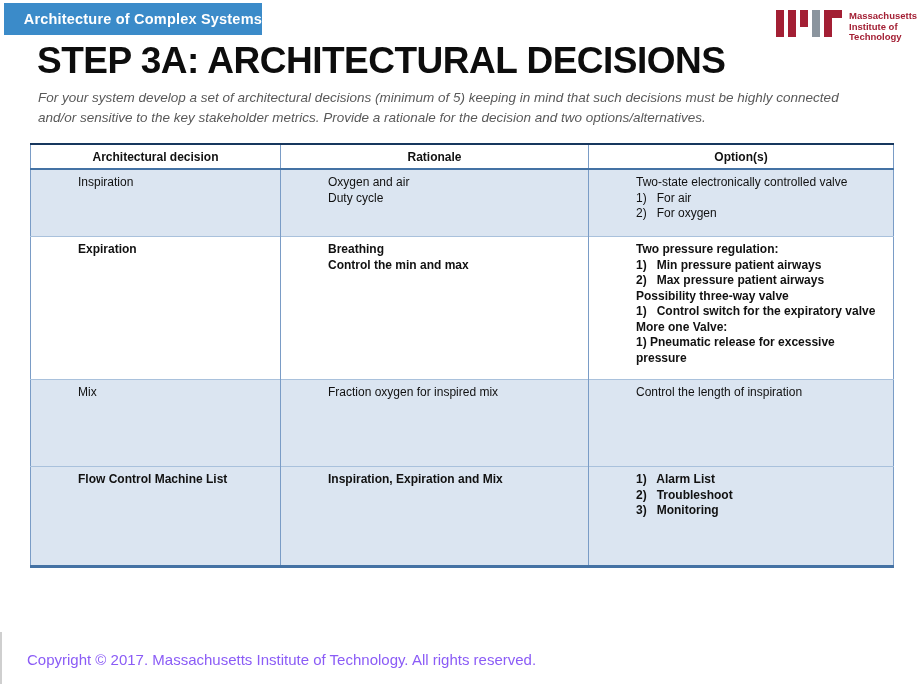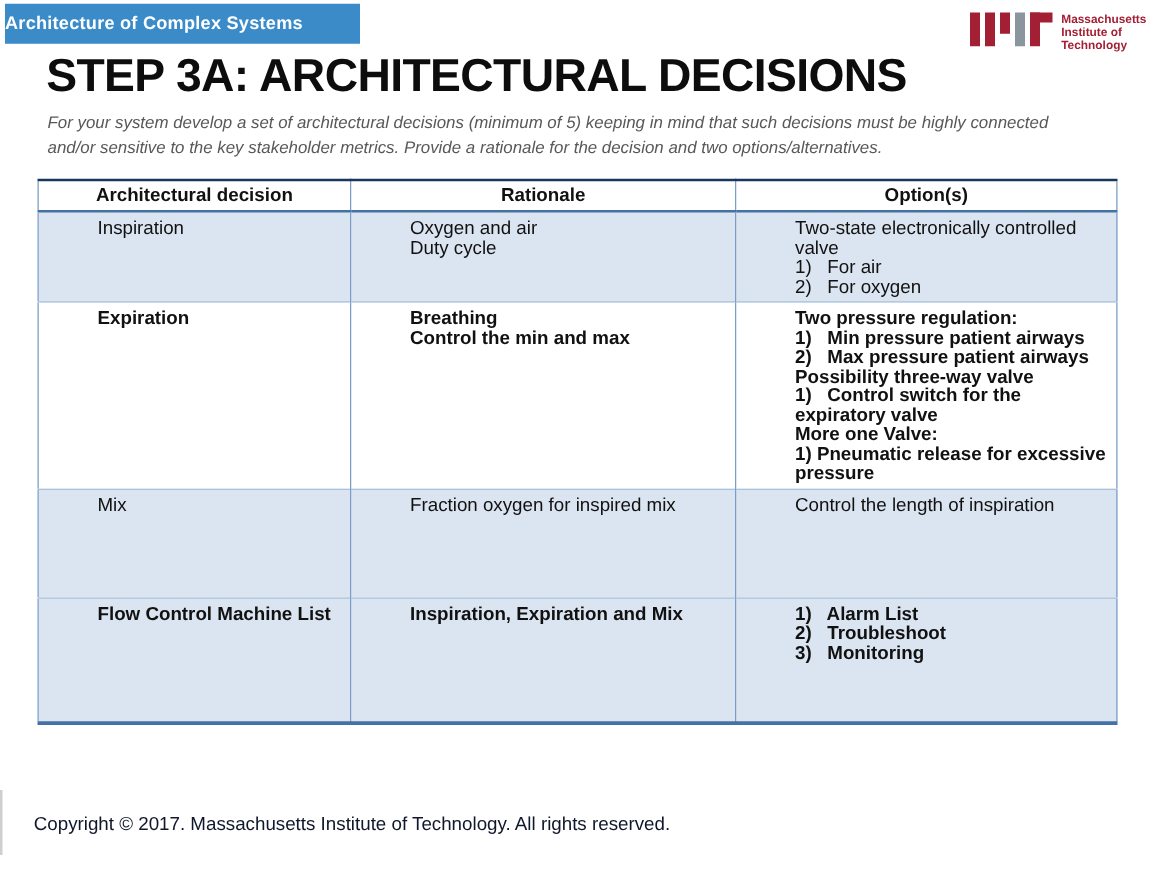--- a/index.html
+++ b/index.html
@@ -1,21 +1,21 @@
 <!DOCTYPE html>
 <html><head>
 <meta charset="utf-8">
 <style>
   html,body{margin:0;padding:0;background:#ffffff;}
   body{font-family:"Liberation Sans","DejaVu Sans",sans-serif;}
   .slide{position:relative;width:922px;height:698px;background:#ffffff;overflow:hidden;}
 
   
-  .banner{position:absolute;left:4px;top:3px;width:284px;height:32px;background:#3B8BC9;
-          display:flex;align-items:center;justify-content:flex-start;}
+  .banner{position:absolute;left:4px;top:3px;width:258px;height:32px;background:#3B8BC9;
+          display:flex;align-items:center;justify-content:flex-end;}
   .banner span{color:#ffffff;font-weight:700;font-size:14.5px;letter-spacing:.2px;}
 
   
   .mit{position:absolute;left:776px;top:10px;display:flex;align-items:flex-start;}
   .mit-glyph{position:relative;width:66px;height:27px;}
   .mit-glyph div{position:absolute;top:0;}
   .b1{left:0;width:8px;height:27px;background:#A31F34;}
   .b2{left:12px;width:8px;height:27px;background:#A31F34;}
   .b3{left:24px;width:8px;height:17px;background:#A31F34;}
   .b4{left:36px;width:8px;height:27px;background:#8B959E;}
@@ -24,38 +24,38 @@
   .mit-wordmark{margin-left:7px;color:#A31F34;font-weight:700;font-size:9.5px;line-height:10.5px;padding-top:1px;}
 
   
   .title{position:absolute;left:37px;top:40px;margin:0;font-size:37px;font-weight:700;
          color:#0d0d0d;letter-spacing:-0.5px;white-space:nowrap;}
   .subtitle{position:absolute;left:38px;top:88px;font-style:italic;color:#595959;
             font-size:13.5px;line-height:19.5px;}
 
   
   .decision-table{position:absolute;left:30px;top:143px;width:863px;border-collapse:collapse;
-                  table-layout:fixed;font-size:15px;color:#111111;
+                  table-layout:fixed;font-size:12px;color:#111111;
                   border-top:2px solid #17375E;border-bottom:3px solid #4472A4;
                   border-left:1.5px solid #7A9CC6;border-right:1.5px solid #7A9CC6;}
   .decision-table th{font-weight:700;text-align:center;background:#ffffff;height:21px;
                      border-bottom:2px solid #4472A4;border-left:1.5px solid #7A9CC6;
                      padding:1px 4px;}
   .decision-table th:first-child{border-left:none;}
   .decision-table td{vertical-align:top;padding:5px 8px 4px 8px;
                      border-left:1.5px solid #7A9CC6;border-top:1px solid #A9C1DC;}
   .decision-table td:first-child{border-left:none;}
   .decision-table tr.shaded td{background:#DBE5F1;}
   .decision-table tr.row-bold td{font-weight:700;}
   .cell-text{white-space:pre-wrap;line-height:15.5px;margin-left:39px;}
   .h-r1 td{height:57px;} .h-r2 td{height:133px;font-weight:bold;} .h-r3 td{height:77px;}
   .h-r4 td{height:111px;} .h-r5 td{height:89px;}
 
   
-  .footer{position:absolute;left:27px;top:651px;font-size:15px;color:#0f172a;}
+  .footer{position:absolute;left:27px;top:651px;font-size:15px;color:#8b5cf6;}
 
   
   .edge-line{position:absolute;left:0;top:632px;width:2px;height:52px;background:#CFCFCF;}
 </style>
 </head>
 <body>
 
 <div class="slide">
 
   <div class="banner">

